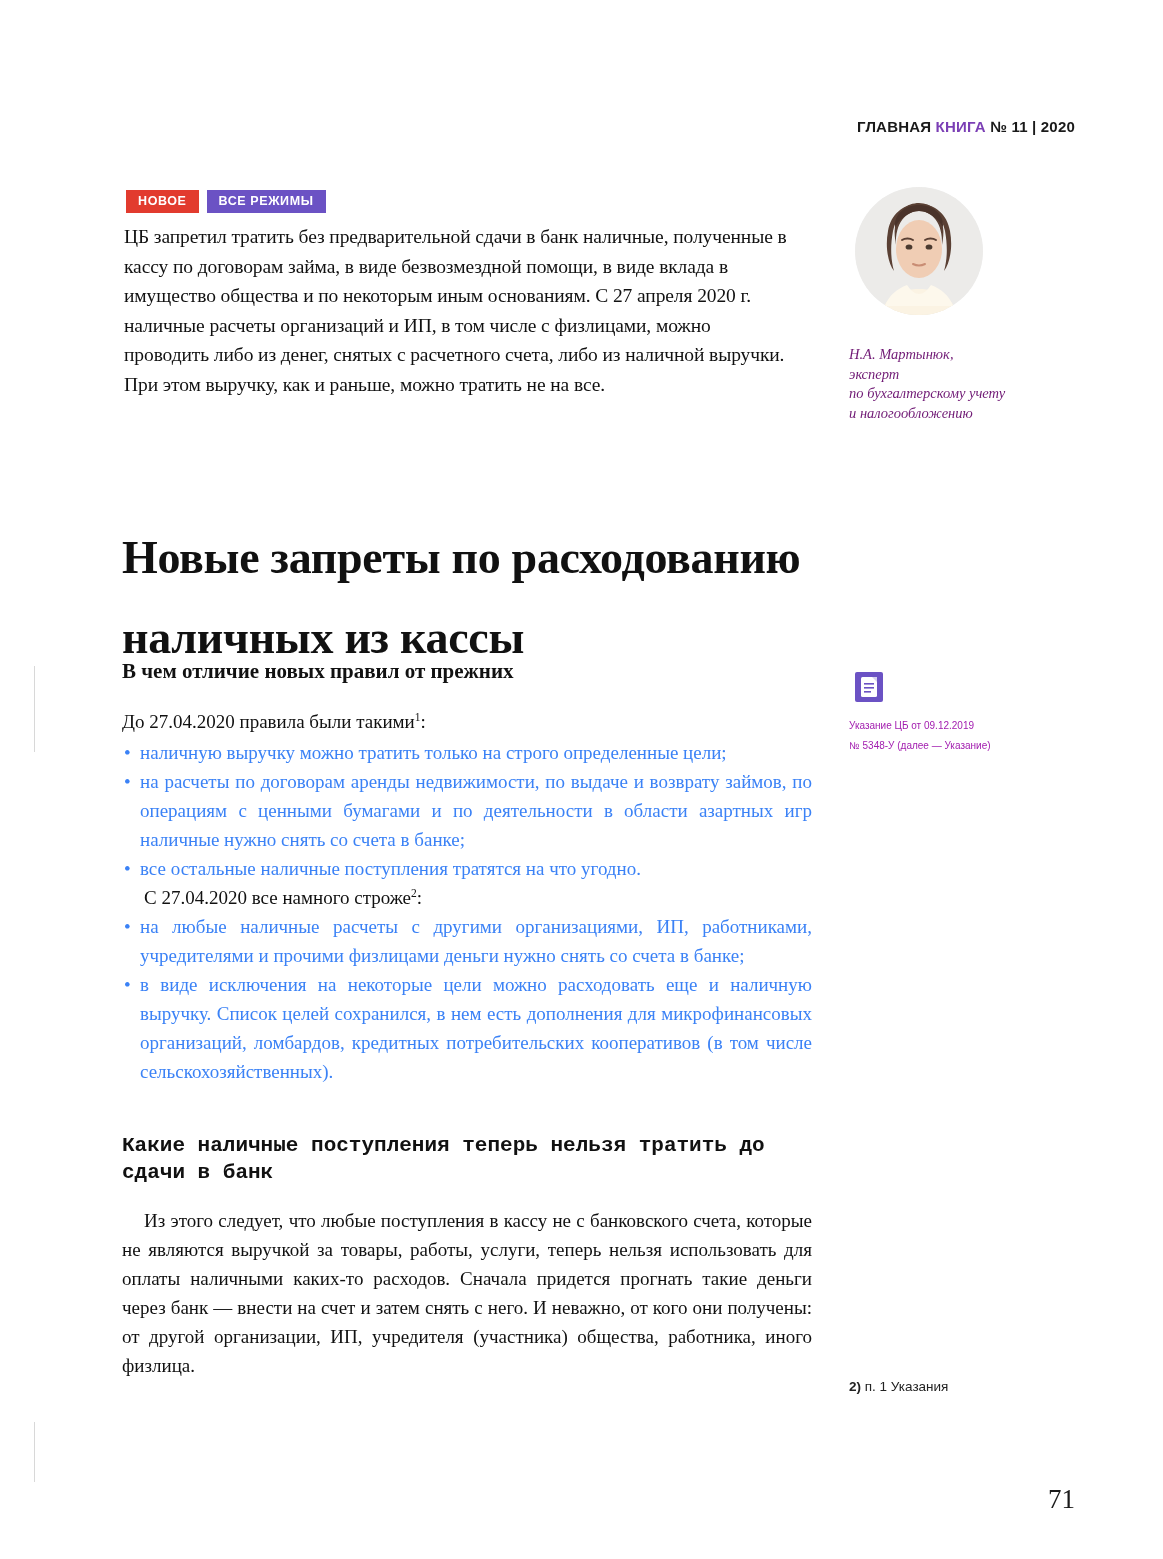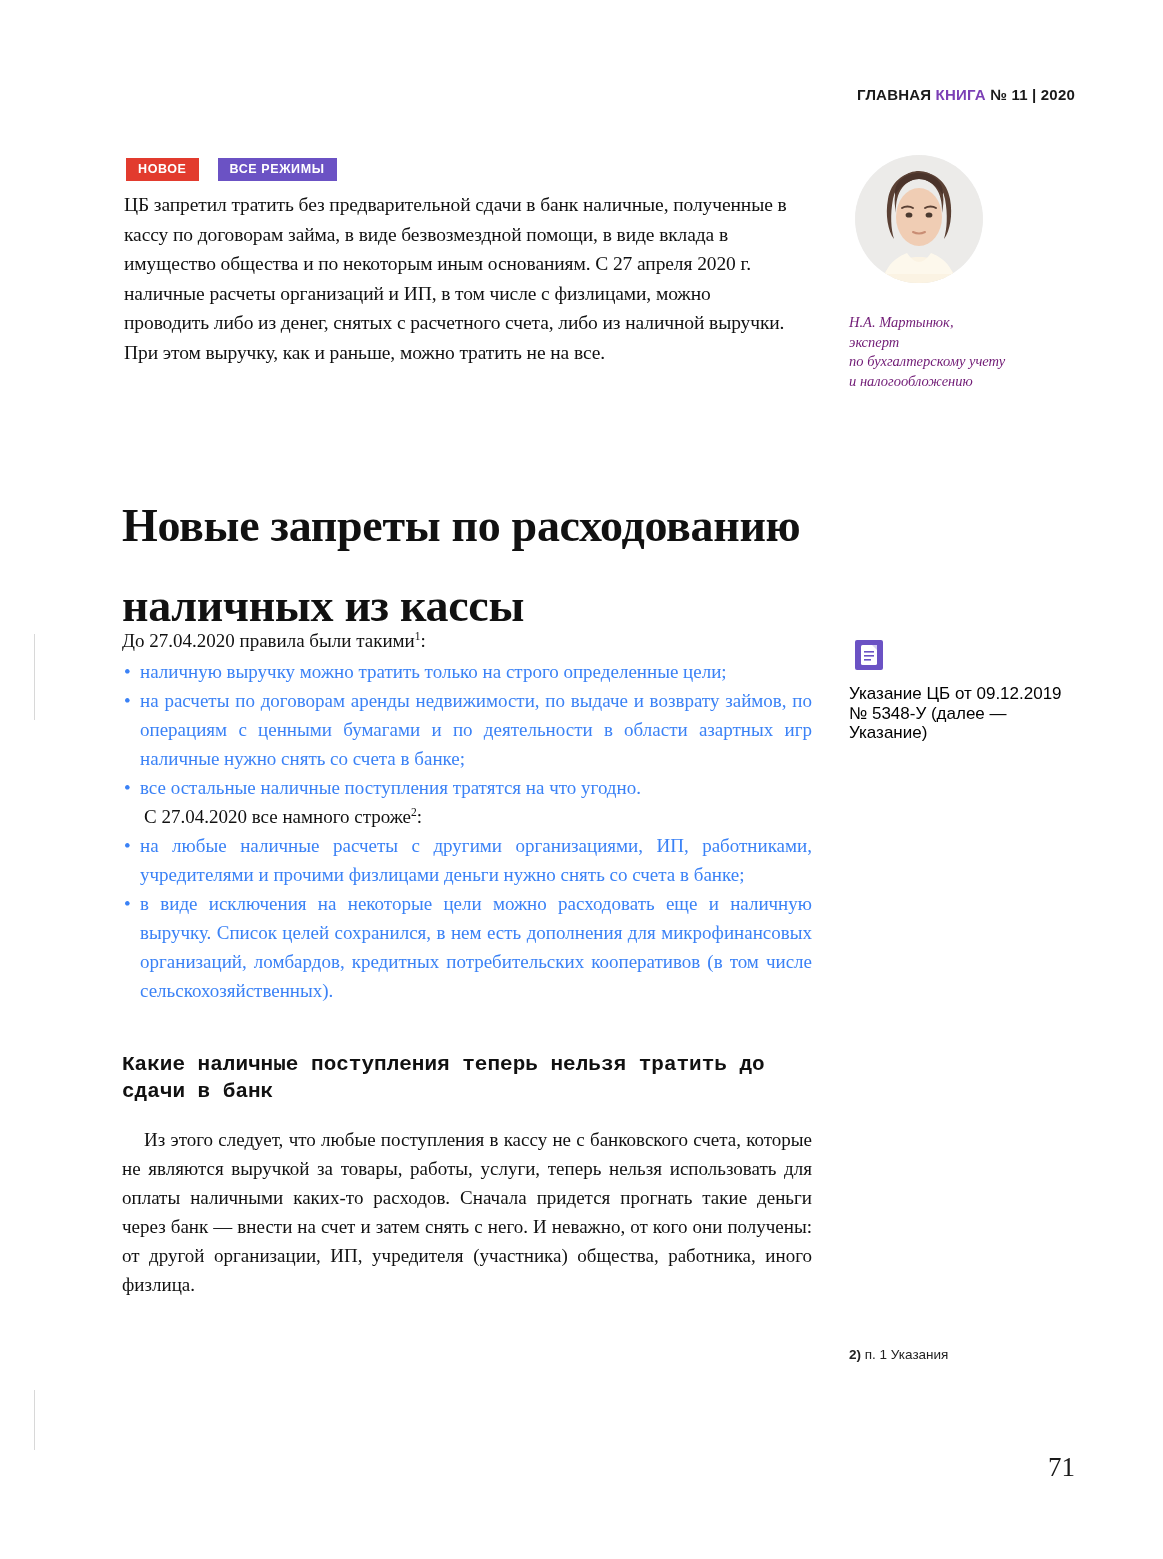--- a/index.html
+++ b/index.html
@@ -12,20 +12,21 @@
     height: 1559px;
     position: relative;
     font-family: "Liberation Serif", serif;
     color: #1a1a1a;
     overflow: hidden;
   }
 
   .page {
     position: absolute;
     inset: 0;
+    margin-top: 32px;
   }
 
   
   .header {
     position: absolute;
     top: 86px;
     right: 88px;
     font-family: "Liberation Sans", sans-serif;
     font-size: 15px;
     font-weight: bold;
@@ -36,21 +37,21 @@
   .header .brand-main { color: #1a1a1a; }
   .header .brand-accent { color: #7b3fb5; }
   .header .issue { color: #1a1a1a; font-weight: bold; }
 
   
   .tags {
     position: absolute;
     top: 158px;
     left: 126px;
     display: flex;
-    gap: 19px;
+    gap: 8px;
   }
   .tag {
     font-family: "Liberation Sans", sans-serif;
     font-size: 12.5px;
     font-weight: bold;
     letter-spacing: 0.6px;
     color: #ffffff;
     padding: 5px 12px 5px 12px;
     line-height: 1;
     display: inline-block;
@@ -181,23 +182,23 @@
     left: 855px;
     width: 28px;
     height: 30px;
   }
   .rail-note {
     position: absolute;
     top: 684px;
     left: 849px;
     width: 240px;
     font-family: "Liberation Sans", sans-serif;
-    font-size: 17px;
+    font-size: 10px;
     line-height: 19.5px;
-    color: #000000;
+    color: #a21caf;
   }
   .footnotes {
     position: absolute;
     top: 1345px;
     left: 849px;
     width: 250px;
     font-family: "Liberation Sans", sans-serif;
     font-size: 13.5px;
     line-height: 19.5px;
     color: #222222;
@@ -267,20 +268,21 @@
   <div class="author-caption">
     <div class="nm">Н.А. Мартынюк,</div>
     <div>эксперт</div>
     <div>по бухгалтерскому учету</div>
     <div>и налогообложению</div>
   </div>
 
   <h1 class="title">Новые запреты по расходованию наличных из кассы</h1>
 
   <div class="col-main">
+    <h2 class="section">В чем отличие новых правил от прежних</h2>
 
     <p class="body">
       <span>До 27.04.2020 правила были такими</span><sup>1</sup><span>:</span>
     </p>
 
     <ul class="bullets">
       <li>наличную выручку можно тратить только на строго определенные цели;</li>
       <li>на расчеты по договорам аренды недвижимости, по выдаче и возврату займов, по операциям с ценными бумагами и по деятельности в области азартных игр наличные нужно снять со счета в банке;</li>
       <li>все остальные наличные поступления тратятся на что угодно.</li>
     </ul>

